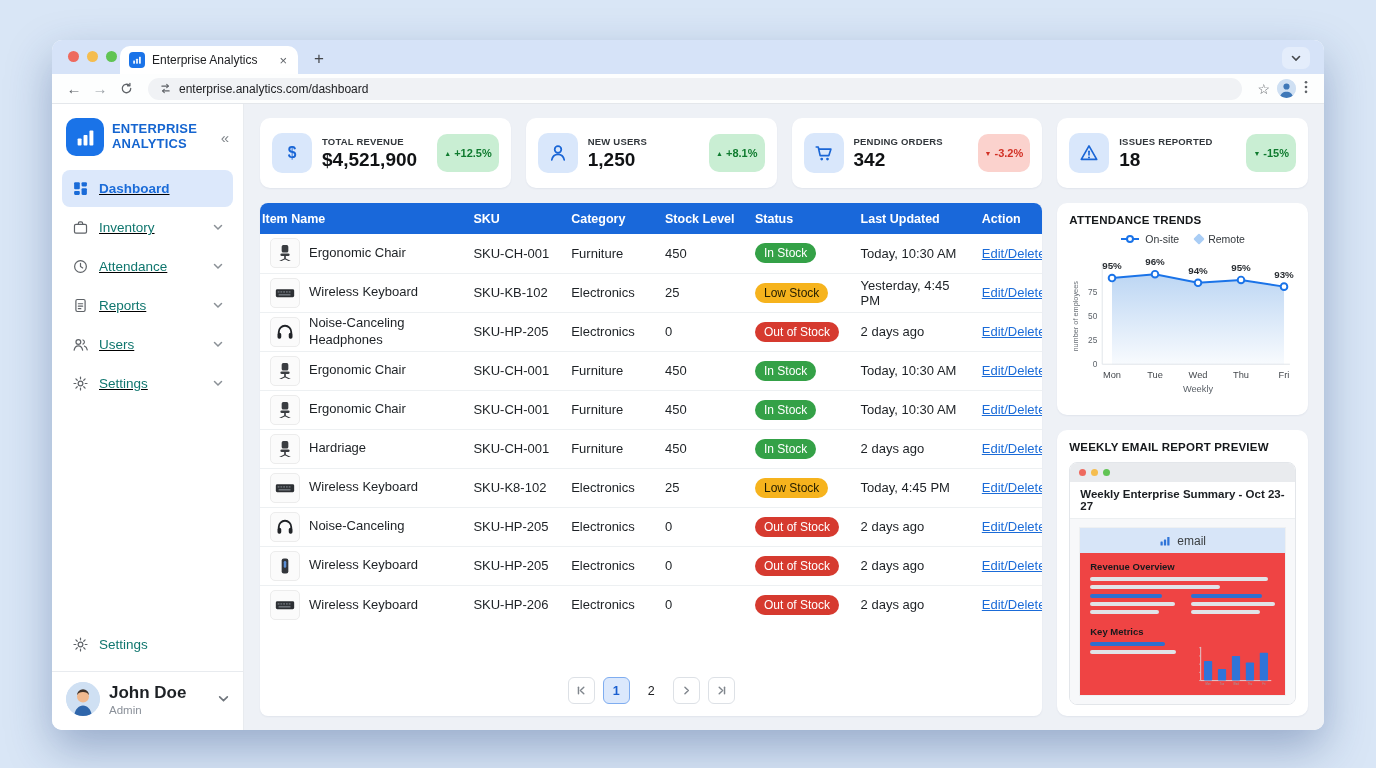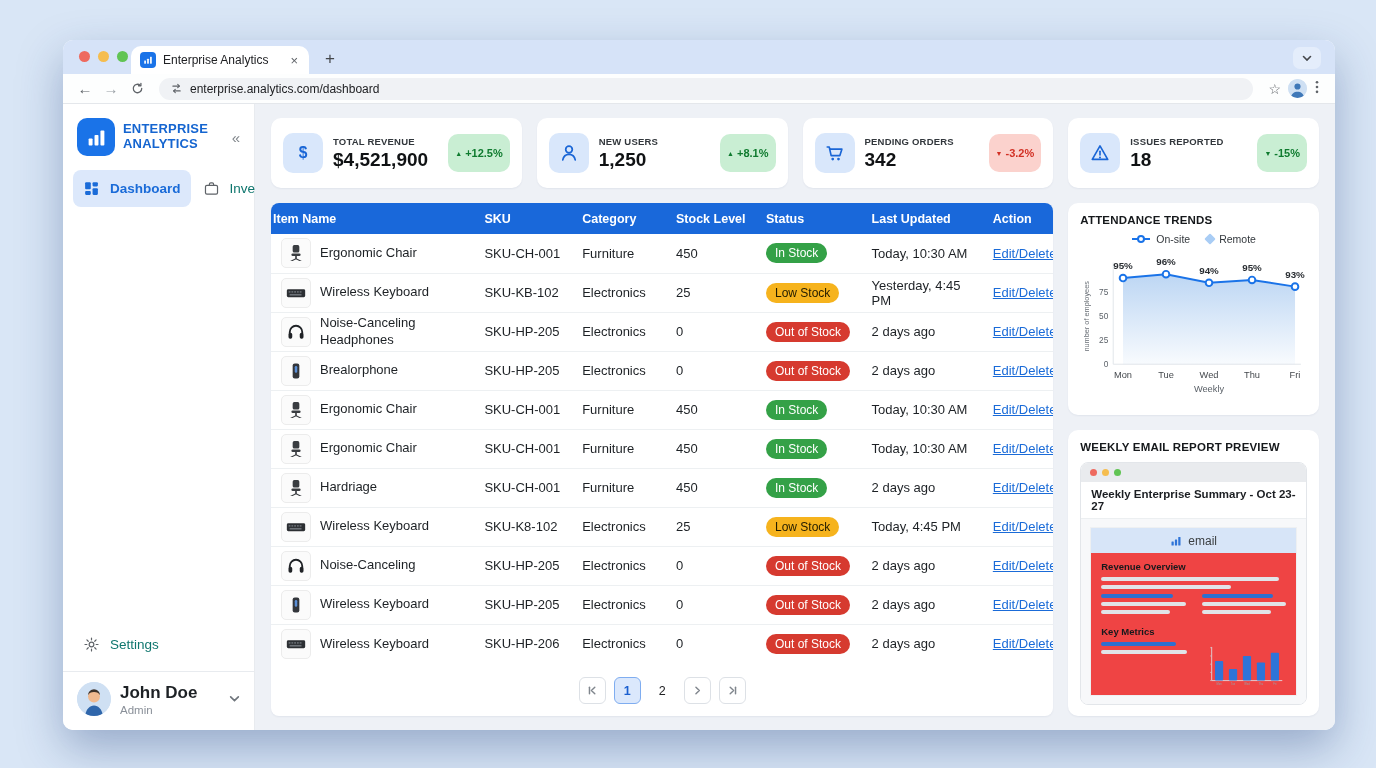--- a/index.html
+++ b/index.html
@@ -7,21 +7,21 @@
   body {
     font-family: "Liberation Sans", sans-serif;
     background: #d9e6f6;
     position: relative;
     overflow: hidden;
   }
   .window {
     position:absolute; left:52px; top:40px; width:1272px; height:690px;
     border-radius:10px; background:#fff; overflow:hidden;
     box-shadow:0 18px 45px rgba(30,60,120,.35);
-    display:flex; flex-direction:column;margin-left:11px;
+    display:flex; flex-direction:column;
   }
   
   .tabstrip { height:34px; background:#d6e3f8; position:relative; display:flex; align-items:flex-end; }
   .lights { position:absolute; left:16px; top:11px; display:flex; gap:8px; }
   .light { width:11px; height:11px; border-radius:50%; }
   .light.red{background:#ee6a5f;} .light.yellow{background:#f5bd4f;} .light.green{background:#61c454;}
   .tab { margin-left:68px; width:178px; height:28px; background:#fff; border-radius:10px 10px 0 0;
          display:flex; align-items:center; gap:7px; padding:0 9px; }
   .favicon { width:16px; height:16px; border-radius:4px; background:#1a73e8; display:flex; align-items:center; justify-content:center; flex-shrink:0;}
   .tab-title { flex:1; font-size:12px; color:#202124; white-space:nowrap; overflow:hidden; }
@@ -42,21 +42,21 @@
   .dots { padding:0 6px; }
   
   .app { flex:1; display:flex; min-height:0; }
   .sidebar { width:192px; background:#fff; border-right:1px solid #e8ebef;
              display:flex; flex-direction:column; padding:12px 10px 8px; }
   .brand { display:flex; align-items:center; gap:8px; padding:2px 2px 14px 4px; }
   .brand-tile { width:38px; height:38px; border-radius:10px; background:#1a73e8;
                 display:flex; align-items:center; justify-content:center; flex-shrink:0; }
   .brand-name { flex:1; font-size:13px; font-weight:bold; color:#1565d0; line-height:1.15; letter-spacing:.2px; }
   .collapse { color:#80868b; font-size:15px; padding:0 2px; }
-  .nav { display:flex; gap:2px; }
+  .nav { display:flex; flex-direction:column; gap:2px;text-decoration:underline; }
   .nav-item { display:flex; align-items:center; gap:10px; height:37px; border-radius:8px;
               padding:0 10px; color:#0f766e; font-size:13.5px; }
   .nav-item svg { flex-shrink:0; }
   .nav-item .chev { margin-left:auto; }
   .nav-item.active { background:#dce8fb; color:#1a6bd8; font-weight:bold; }
   .spacer { flex:1; }
   .side-divider { height:1px; background:#e8ebef; margin:8px -10px 0; }
   .profile { display:flex; align-items:center; gap:9px; padding:10px 4px 6px; }
   .avatar { width:34px; height:34px; border-radius:50%; overflow:hidden; background:#cfe0f3; flex-shrink:0; }
   .p-info { flex:1; }
@@ -476,39 +476,20 @@
     </div>
                 </td>
     <td>SKU-HP-205</td>
     <td>Electronics</td>
     <td>0</td>
     <td><span class="pill pill-out-of-stock">Out of Stock</span></td>
     <td>2 days ago</td>
     <td><a class="action-link" href="#">Edit/Delete</a></td>
   </tr>
 
-  <tr>
-    <td>
-                  <div class="item-cell">
-      <div class="thumb">
-                      <svg width="20" height="20" viewBox="0 0 24 24">
-                        <rect x="8" y="3" width="8" height="18" rx="2.5" fill="#33363b"></rect>
-                        <rect x="10.5" y="6" width="3" height="8" rx="1.5" fill="#5b8fd6"></rect>
-                      </svg>
-                    </div>
-      <span class="item-name">Brealorphone</span>
-    </div>
-                </td>
-    <td>SKU-HP-205</td>
-    <td>Electronics</td>
-    <td>0</td>
-    <td><span class="pill pill-out-of-stock">Out of Stock</span></td>
-    <td>2 days ago</td>
-    <td><a class="action-link" href="#">Edit/Delete</a></td>
-  </tr>
 
   <tr>
     <td>
                   <div class="item-cell">
       <div class="thumb">
                       <svg width="20" height="20" viewBox="0 0 24 24" fill="#3a3d41">
                         <rect x="8" y="2.5" width="8" height="9" rx="2"></rect>
                         <rect x="6.5" y="12.5" width="11" height="3" rx="1.5"></rect>
                         <rect x="11" y="15.5" width="2" height="4"></rect>
                         <path d="M5 21.5l6-3h2l6 3h-3l-4-2-4 2z"></path>

